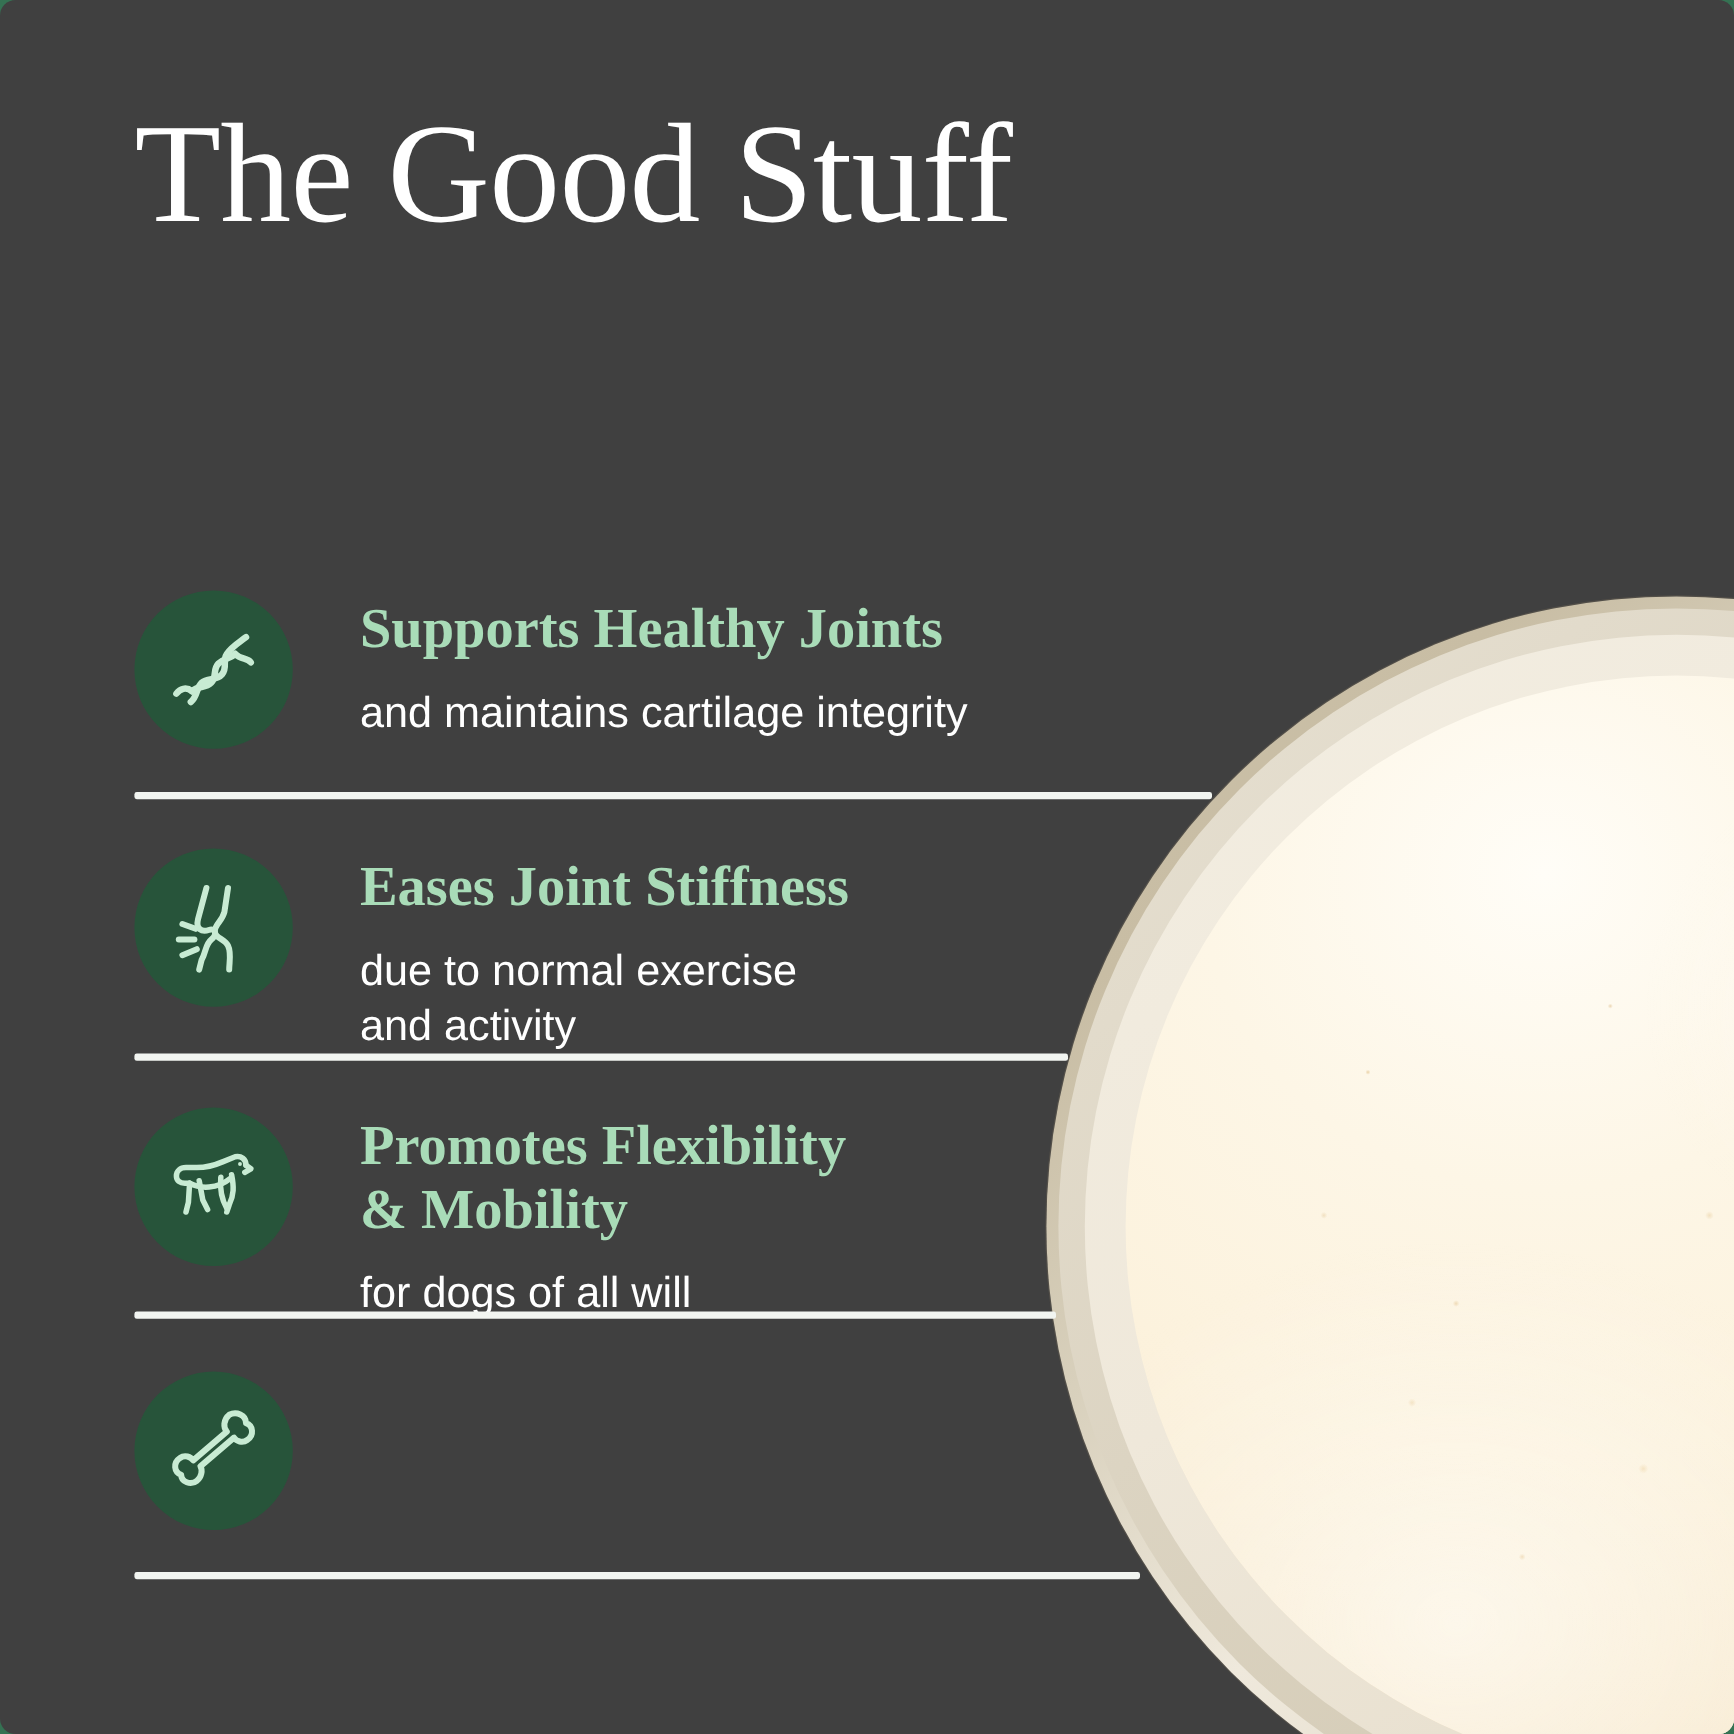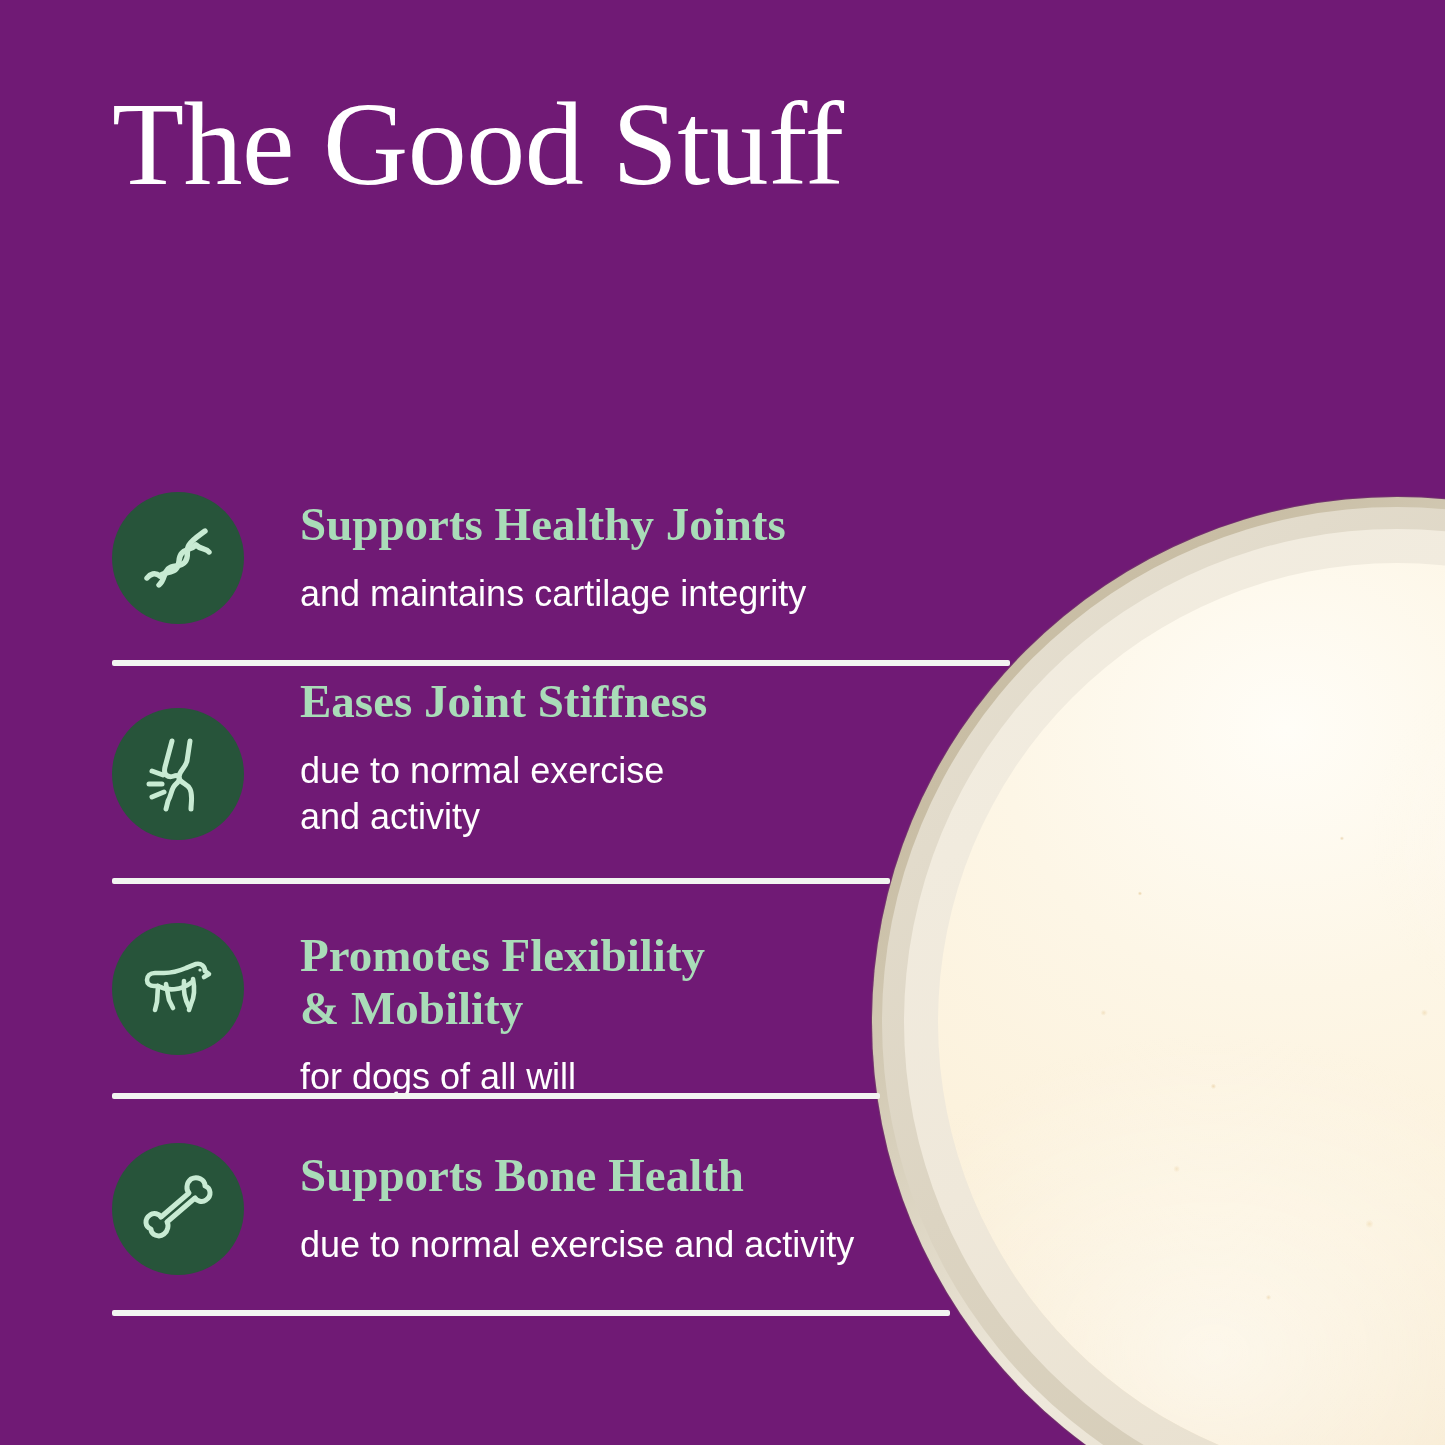--- a/index.html
+++ b/index.html
@@ -2,21 +2,21 @@
 <html><head>
 <meta charset="utf-8">
 <style>
   html,body{margin:0;padding:0;}
   body{
     width:1445px;height:1445px;
     background:#357253;
     font-family:"Liberation Sans", sans-serif;
     overflow:hidden;
   }
-  #stage{position:relative;width:1445px;height:1445px;overflow:hidden;background:#701a75;}
+  #stage{position:relative;width:1445px;height:1445px;overflow:hidden;background:#404040;border-radius:13px;}
 
   
   .jar-wrap{
     position:absolute;
     left:872px; top:497px;
     width:1050px; height:1050px;
     pointer-events:none;
   }
   .jar-rim{
     position:absolute;inset:0;
@@ -128,21 +128,21 @@
       </svg>
     </div>
     <div class="rowtext">
       <div class="r-title">Supports Healthy Joints</div>
       <div class="r-sub">and maintains cartilage integrity</div>
     </div>
   </div>
 
   <div class="divider" style="top:660px;width:898px;"></div>
 
-  <div class="row" style="top:669px;align-items:flex-end;">
+  <div class="row" style="top:707px;">
     <div class="badge">
       <svg width="86" height="86" viewBox="0 0 86 86" fill="none">
         <g stroke="#C8EBD3" stroke-width="5" stroke-linecap="round" stroke-linejoin="round" fill="none">
           <path d="M37 10 L30 36 C28 44, 33 47, 39 45 C45 43, 46 49, 41 53 C36 57, 37 63, 33 70 L31 78"></path>
           <path d="M55 10 L52 30 C50 38, 44 40, 44 46 C44 52, 52 52, 55 58 C58 64, 56 72, 56 78"></path>
           <path d="M17 40 L28 44"></path>
           <path d="M14 53 L27 53"></path>
           <path d="M17 66 L29 61"></path>
         </g>
       </svg>
@@ -181,21 +181,17 @@
   <div class="divider" style="top:1093px;width:768px;"></div>
 
   <div class="row" style="top:1143px;">
     <div class="badge">
       <svg width="88" height="88" viewBox="0 0 88 88" fill="none">
         <g stroke="#C8EBD3" stroke-width="5" stroke-linecap="round" stroke-linejoin="round" fill="none">
           <path d="M57 14 C63 11, 71 14, 71 21 C77 23, 78 31, 72 35 C68 38, 63 36, 61 33 L33 57 C35 60, 34 66, 30 69 C25 73, 17 70, 17 64 C11 62, 10 54, 16 50 C20 47, 25 49, 27 52 L55 28 C52 25, 52 18, 57 14 Z"></path>
         </g>
       </svg>
     </div>
-    <div class="rowtext">
-      <div class="r-title">Supports Bone Health</div>
-      <div class="r-sub">due to normal exercise and activity</div>
-    </div>
   </div>
 
   <div class="divider" style="top:1310px;width:838px;"></div>
 
 </div>
 
 </body></html>

